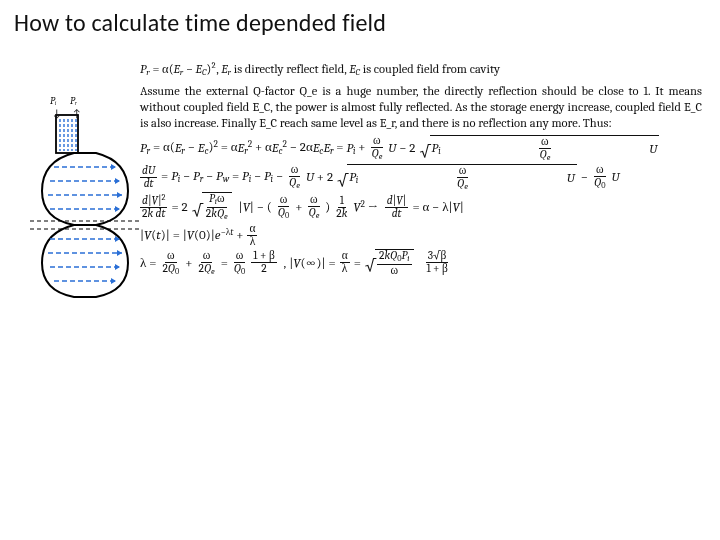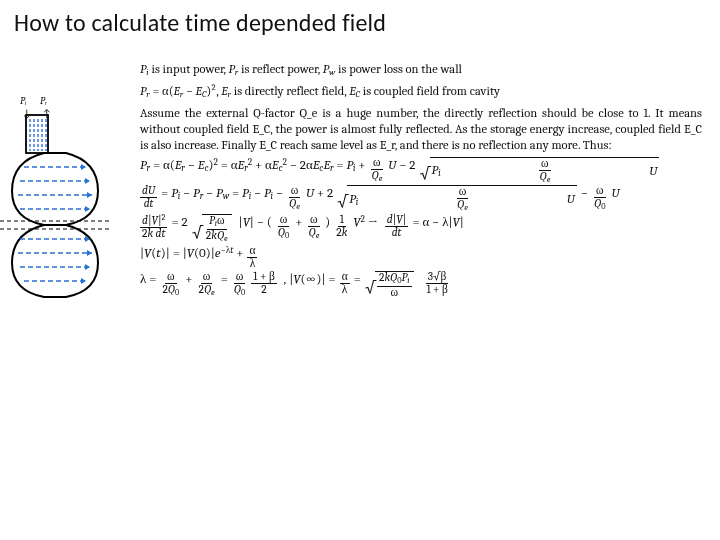--- a/index.html
+++ b/index.html
@@ -20,37 +20,38 @@
   }
   .content {
     display: flex;
     padding: 24px 18px 0 0;
   }
   .left {
     width: 140px;
     padding-top: 40px;
     display: flex;
     flex-direction: column;
-    align-items: flex-start;
+    align-items: flex-end;
   }
   .right {
     flex: 1;
     font-size: 12.5px;
     line-height: 1.28;
     font-family: "Cambria", "Times New Roman", serif;
     text-align: justify;
     text-justify: inter-word;
   }
   .intro { margin-bottom: 4px; }
   .eqrow {
     font-family: "Cambria Math", "Cambria", serif;
     font-size: 13px;
     margin: 1px 0;
     white-space: nowrap;
     display: flex;
+    align-items: center;
     gap: 4px;
   }
   .frac {
     display: inline-flex;
     flex-direction: column;
     align-items: center;
     vertical-align: middle;
     font-size: 11.5px;
     line-height: 1.05;
   }
@@ -134,23 +135,20 @@
           <path d="M92,152 l-5,-3 l0,6 z"></path>
           <path d="M90,166 l-5,-3 l0,6 z"></path>
           <path d="M86,180 l-5,-3 l0,6 z"></path>
         </g>
       </svg>
     </div>
   </div>
 
   <div class="right">
     <div class="intro">
-      <i>P<sub>i</sub></i> is input power, <i>P<sub>r</sub></i> is reflect power, <i>P<sub>w</sub></i> is power loss on the wall
-    </div>
-    <div class="intro">
       <i>P<sub>r</sub></i> = α(<i>E<sub>r</sub></i> − <i>E<sub>C</sub></i>)², <i>E<sub>r</sub></i> is directly reflect field, <i>E<sub>C</sub></i> is coupled field from cavity
     </div>
     <div class="intro">Assume the external Q-factor Q_e is a huge number, the directly reflection should be close to 1. It means without coupled field E_C, the power is almost fully reflected. As the storage energy increase, coupled field E_C is also increase. Finally E_C reach same level as E_r, and there is no reflection any more. Thus:</div>
 
     <div class="eqrow">
       <span><i>P<sub>r</sub></i> = α(<i>E<sub>r</sub></i> − <i>E<sub>c</sub></i>)<sup>2</sup> = α<i>E<sub>r</sub></i><sup>2</sup> + α<i>E<sub>c</sub></i><sup>2</sup> − 2α<i>E<sub>c</sub>E<sub>r</sub></i> = <i>P<sub>i</sub></i> + </span>
       <span class="frac">
           <span class="num">ω</span>
           <span class="den"><i>Q<sub>e</sub></i></span>
         </span>

